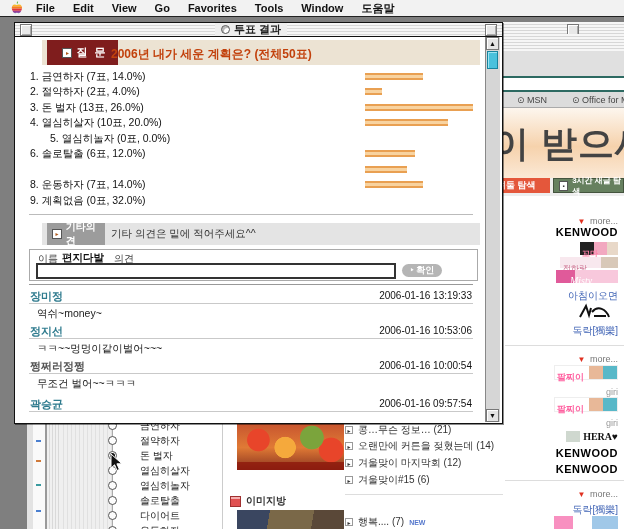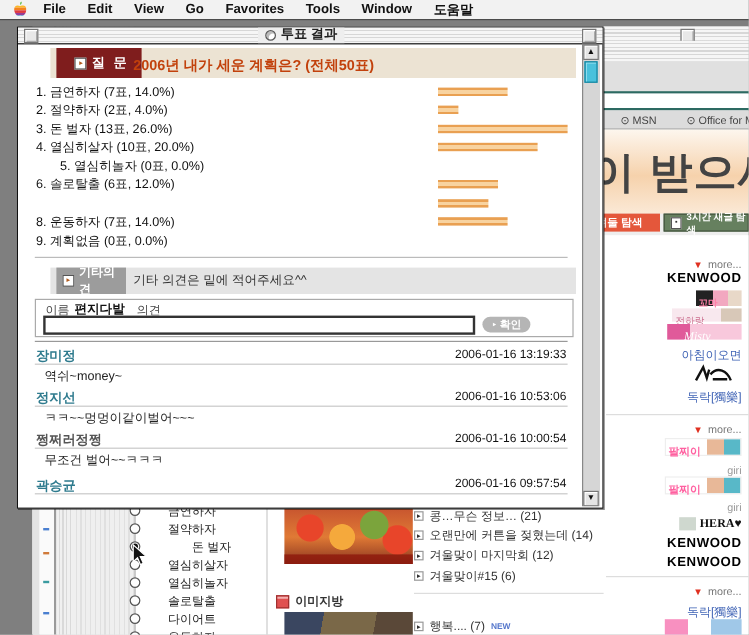--- a/index.html
+++ b/index.html
@@ -111,21 +111,21 @@
   <div class="abs pinv2" style="left:33px;top:0;width:52px;height:507px;"></div>
   <div class="abs" style="left:85px;top:0;width:1px;height:507px;background:#aaa;"></div>
 </div>
 
 <div class="abs" style="left:100px;top:416px;width:130px;height:113px;z-index:2;">
   <div class="abs radio" style="left:8px;top:5px;"></div>
   <span class="abs rlabel" style="left:40px;top:3px;">금연하자</span>
   <div class="abs radio" style="left:8px;top:20px;"></div>
   <span class="abs rlabel" style="left:40px;top:18px;">절약하자</span>
   <div class="abs radio sel" style="left:8px;top:35px;"></div>
-  <span class="abs rlabel" style="left:40px;top:33px;margin-left:20px;">돈 벌자</span>
+  <span class="abs rlabel" style="left:40px;top:33px;">돈 벌자</span>
   <div class="abs radio" style="left:8px;top:50px;"></div>
   <span class="abs rlabel" style="left:40px;top:48px;">열심히살자</span>
   <div class="abs radio" style="left:8px;top:65px;"></div>
   <span class="abs rlabel" style="left:40px;top:63px;">열심히놀자</span>
   <div class="abs radio" style="left:8px;top:80px;"></div>
   <span class="abs rlabel" style="left:40px;top:78px;">솔로탈출</span>
   <div class="abs radio" style="left:8px;top:95px;"></div>
   <span class="abs rlabel" style="left:40px;top:93px;">다이어트</span>
   <div class="abs radio" style="left:8px;top:110px;"></div>
   <span class="abs rlabel" style="left:40px;top:108px;">운동하자</span>
@@ -250,21 +250,21 @@
     <div class="abs pbar" style="left: 350px; top: 67px; width: 107.9px;"></div>
     <div class="abs pollrow" style="left:15px;top:79px;">4. 열심히살자 (10표, 20.0%)</div>
     <div class="abs pbar" style="left: 350px; top: 82px; width: 83px;"></div>
     <div class="abs pollrow" style="left:15px;top:95px;margin-left:20px;">5. 열심히놀자 (0표, 0.0%)</div>
     <div class="abs pbar" style="left: 350px; top: 98px; width: 0px;"></div>
     <div class="abs pollrow" style="left:15px;top:110px;">6. 솔로탈출 (6표, 12.0%)</div>
     <div class="abs pbar" style="left: 350px; top: 113px; width: 49.8px;"></div>
     <div class="abs pbar" style="left: 350px; top: 129px; width: 41.5px;"></div>
     <div class="abs pollrow" style="left:15px;top:141px;">8. 운동하자 (7표, 14.0%)</div>
     <div class="abs pbar" style="left: 350px; top: 144px; width: 58.1px;"></div>
-    <div class="abs pollrow" style="left:15px;top:157px;">9. 계획없음 (0표, 0.0%)</div>
+    <div class="abs pollrow" style="left:15px;top:157px;">9. 계획없음 (0표, 32.0%)</div>
     <div class="abs pbar" style="left: 350px; top: 160px; width: 0px;"></div>
 
     <div class="abs hr" style="left:14px;top:177px;width:444px;"></div>
 
     <div class="abs" style="left:27px;top:186px;width:438px;height:22px;background:#e4e4e4;"></div>
     <div class="abs tabbox" style="left:32px;top:186px;width:58px;height:22px;background:#9c9c9c;">
       <span class="tabicon">▸</span>
       <span class="tabtxt" style="font-size:10px;letter-spacing:0;">기타의견</span>
     </div>
     <div class="abs" style="left:96px;top:190px;font-size:10.5px;color:#333;">기타 의견은 밑에 적어주세요^^</div>

